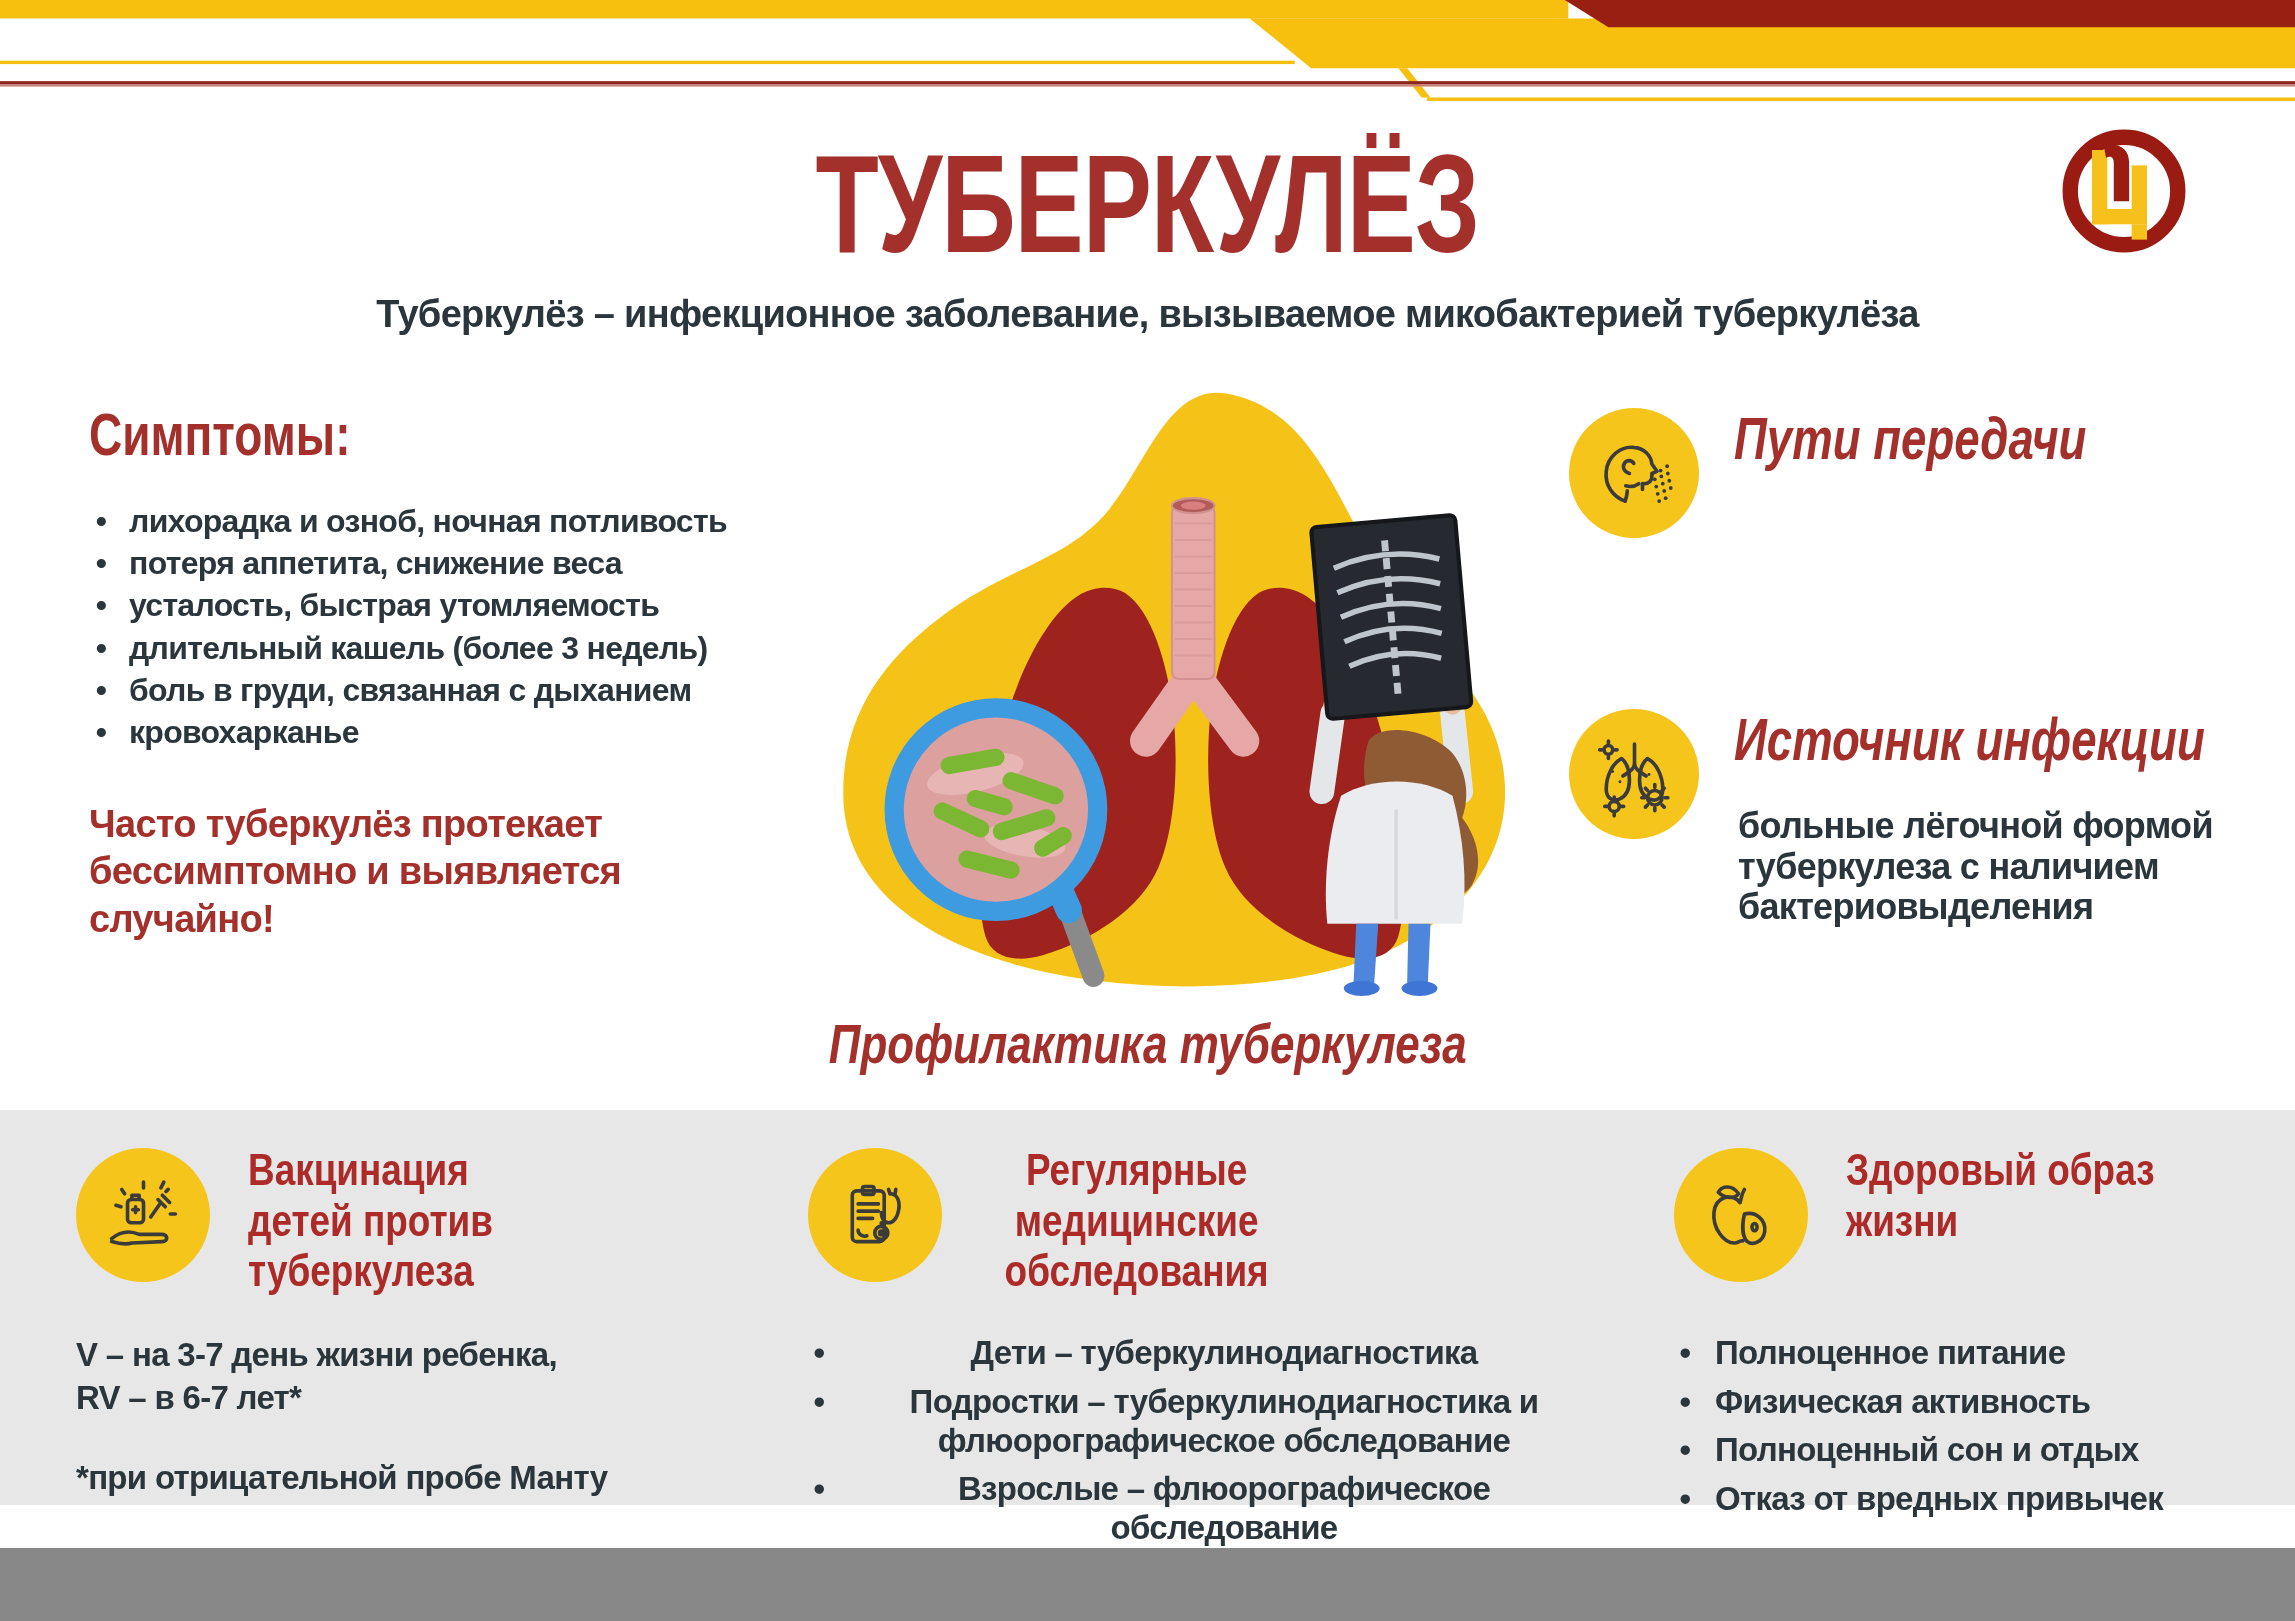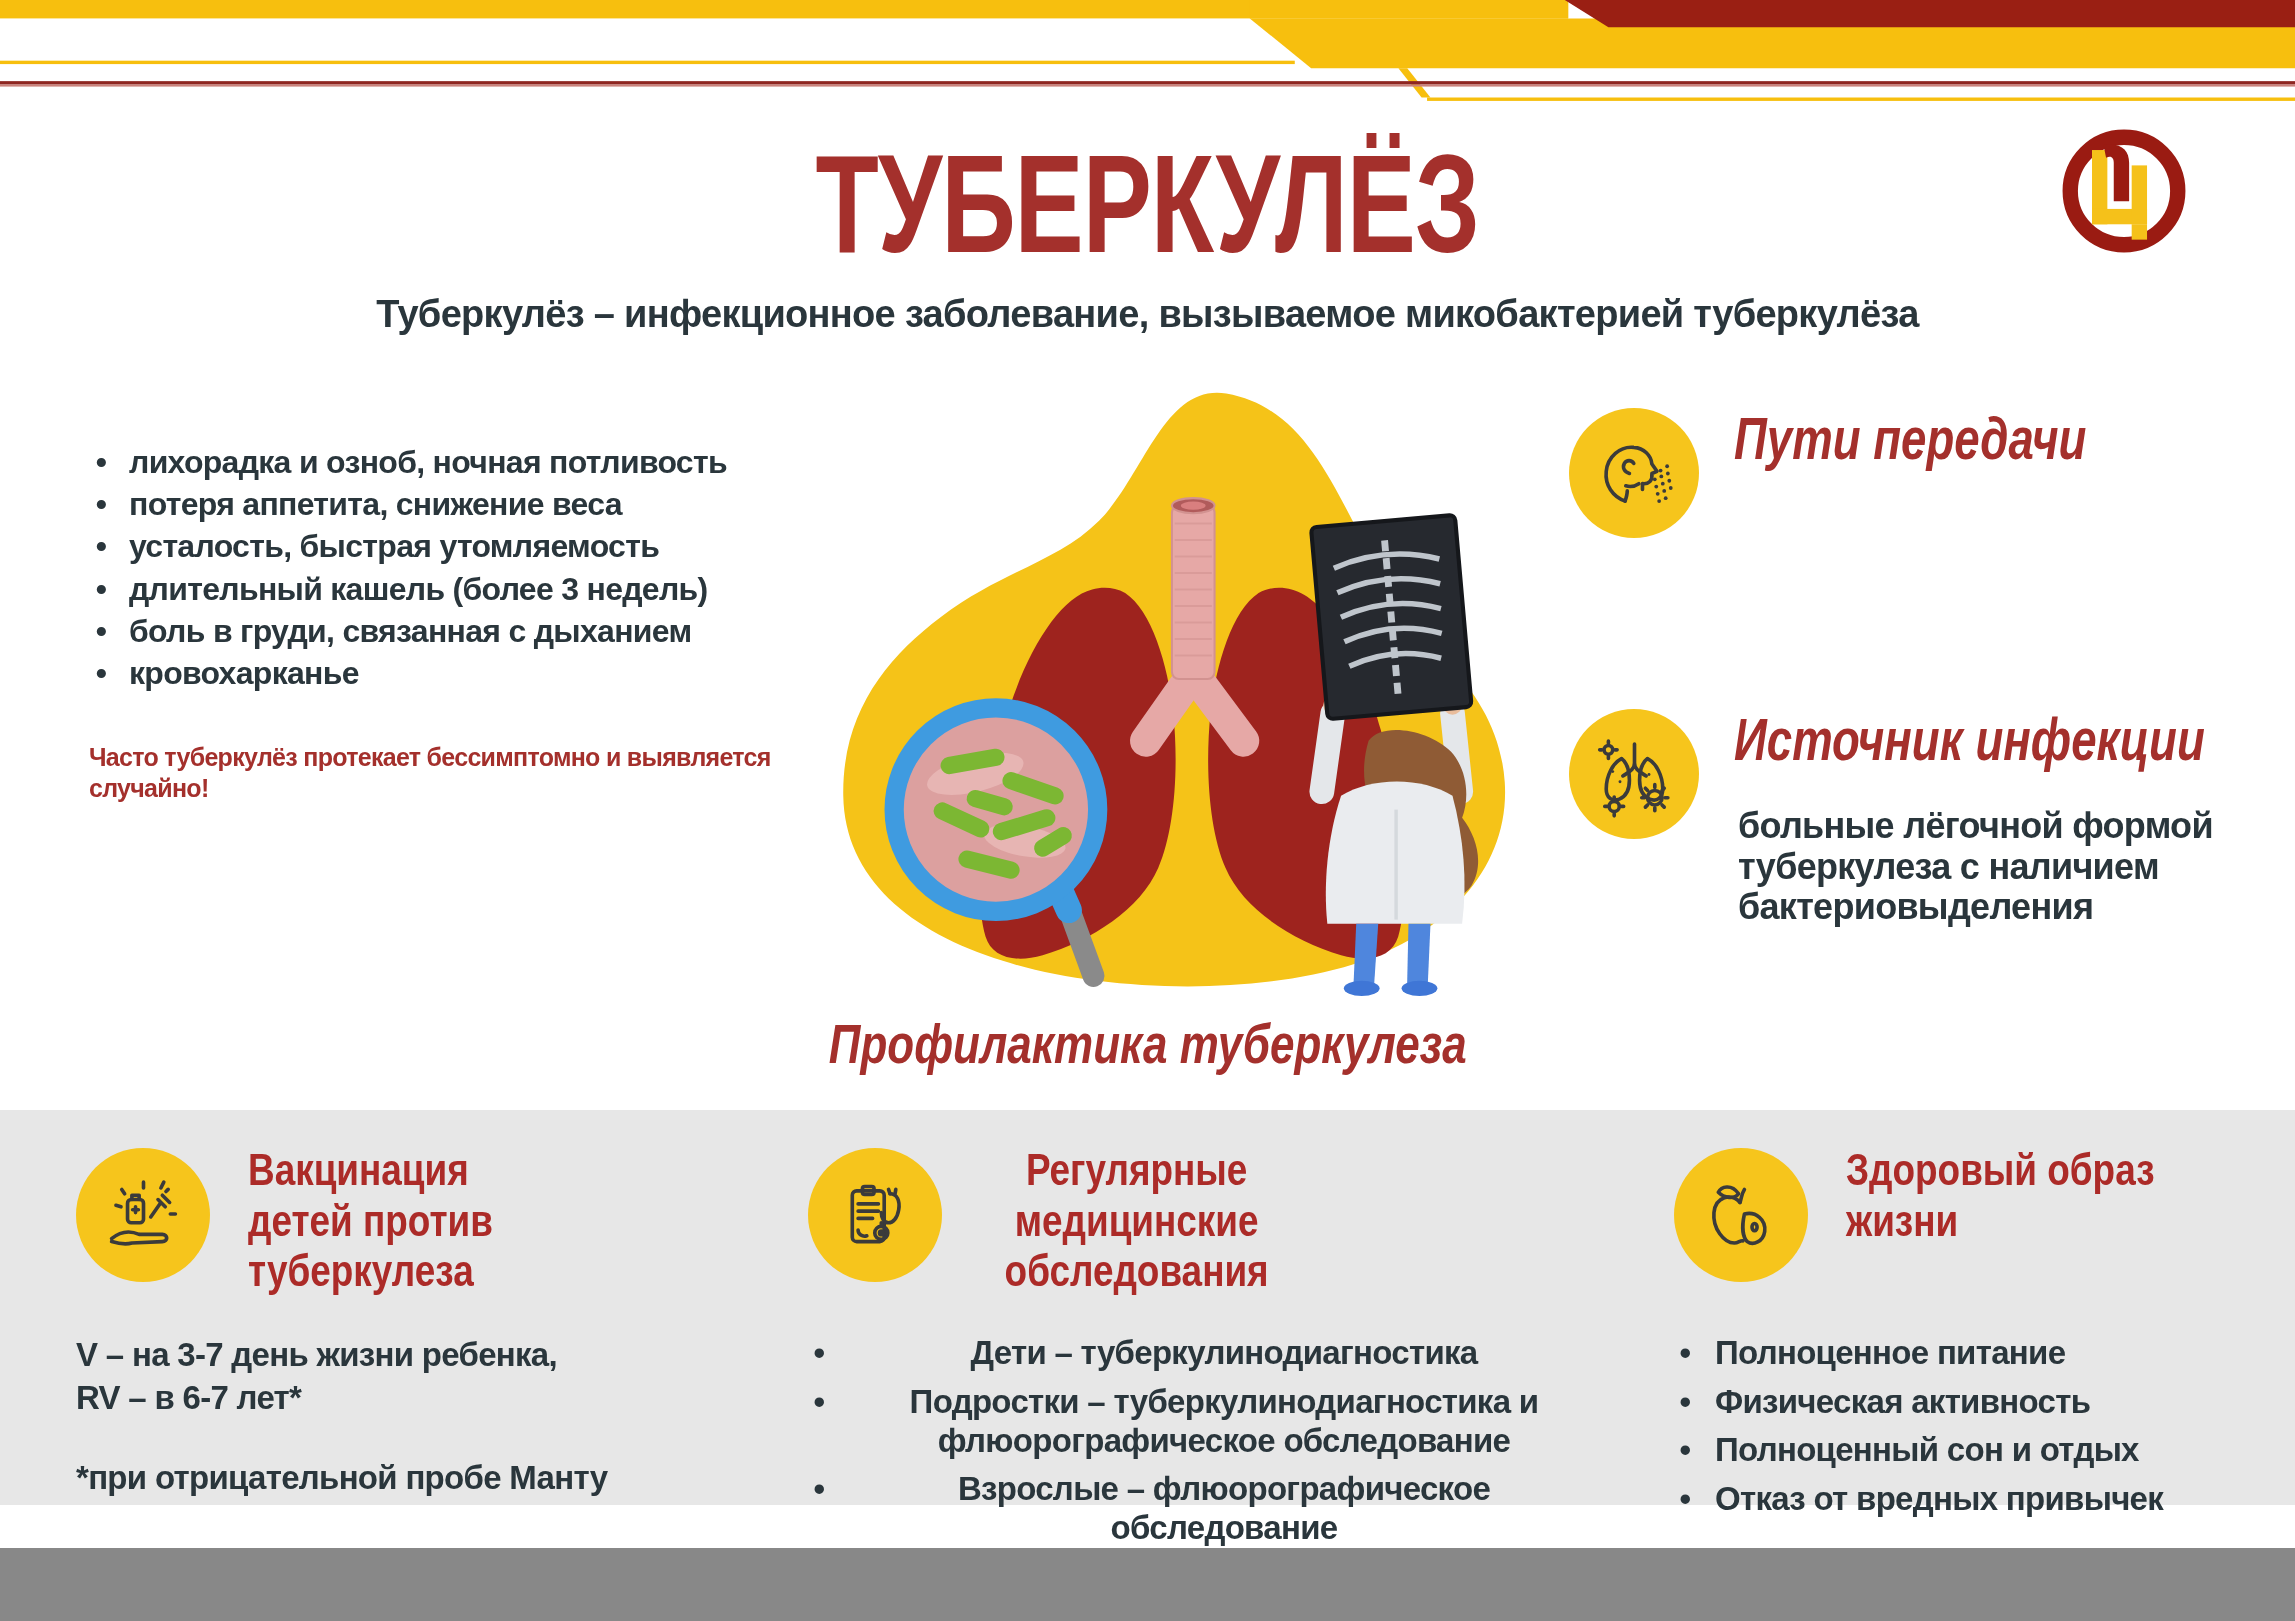--- a/index.html
+++ b/index.html
@@ -33,21 +33,21 @@
 
   .cond{display:inline-block;transform-origin:0 0;white-space:nowrap;}
 
   
   .symptoms{position:absolute;left:89px;top:406px;width:737px;}
   .symptoms h2 .cond{font-size:59px;line-height:1;color:var(--red-text);transform:scaleX(.78);}
   .symptoms ul{list-style:none;margin-top:40px;}
   .symptoms li{position:relative;font-size:32px;line-height:1;letter-spacing:-0.7px;padding-left:40px;margin-bottom:10.2px;}
   .blt{position:relative;}
   .blt::before{content:"•";position:absolute;left:6.8px;top:0;}
-  .symptoms .note{margin-top:53px;width:723px;font-size:25px;line-height:1.25;letter-spacing:-0.7px;color:var(--red-text);}
+  .symptoms .note{margin-top:53px;width:723px;font-size:38px;line-height:1.25;letter-spacing:-0.7px;color:var(--red-text);}
 
   
   .illustration{position:absolute;left:769px;top:355px;width:777px;height:641px;}
 
   
   .r-section{position:absolute;left:1569px;width:727px;}
   .sec-transmission{top:408px;height:300px;}
   .sec-source{top:709px;height:246px;}
   .icon-row{display:flex;gap:35px;align-items:flex-start;font-style:italic;}
   .icon-circle{flex:none;width:130px;height:130px;border-radius:50%;background:var(--yellow-icon);display:flex;align-items:center;justify-content:center;}
@@ -105,20 +105,21 @@
       <rect x="56" y="30" width="12" height="46" fill="#F5C11A"></rect>
       <rect x="56" y="76" width="12" height="12" fill="#F5C11A"></rect>
       <path d="M34 14 C48 12 54 18 54 28 L54 58 L42 58 L42 28 C42 24 40 22 36 24 Z" fill="#9A1B12"></path>
     </svg>
   </div>
 
   <h1 class="title"><span>ТУБЕРКУЛЁЗ</span></h1>
   <p class="subtitle">Туберкулёз – инфекционное заболевание, вызываемое микобактерией туберкулёза</p>
 
   <section class="symptoms">
+    <h2><span class="cond">Симптомы:</span></h2>
     <ul>
       <li class="blt">лихорадка и озноб, ночная потливость</li>
       <li class="blt">потеря аппетита, снижение веса</li>
       <li class="blt">усталость, быстрая утомляемость</li>
       <li class="blt">длительный кашель (более 3 недель)</li>
       <li class="blt">боль в груди, связанная с дыханием</li>
       <li class="blt">кровохарканье</li>
     </ul>
     <p class="note">Часто туберкулёз протекает бессимптомно и выявляется случайно!</p>
   </section>

